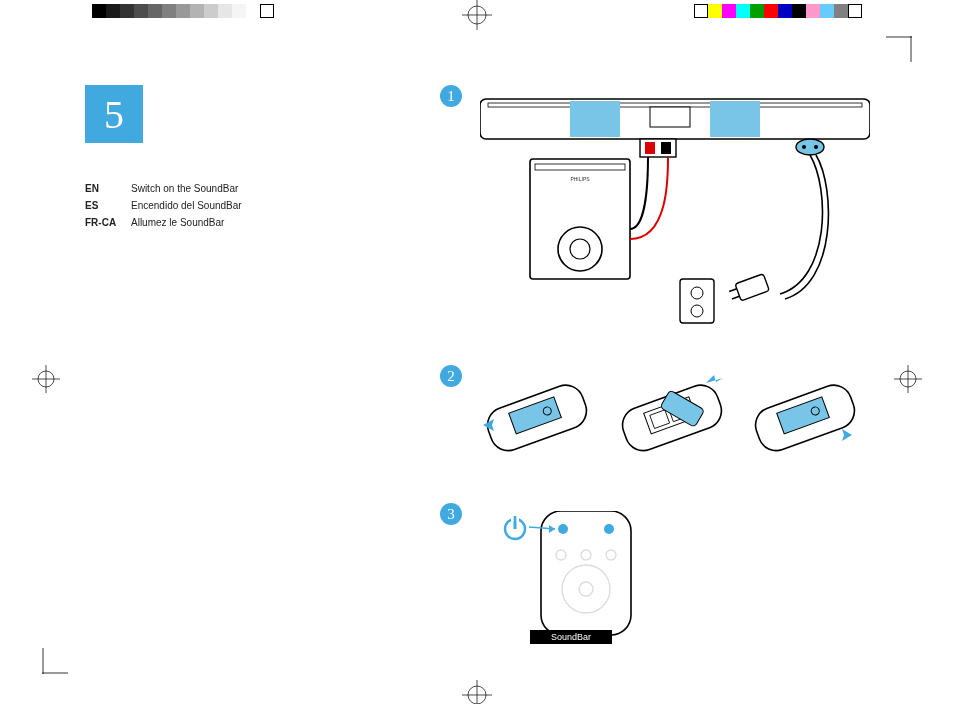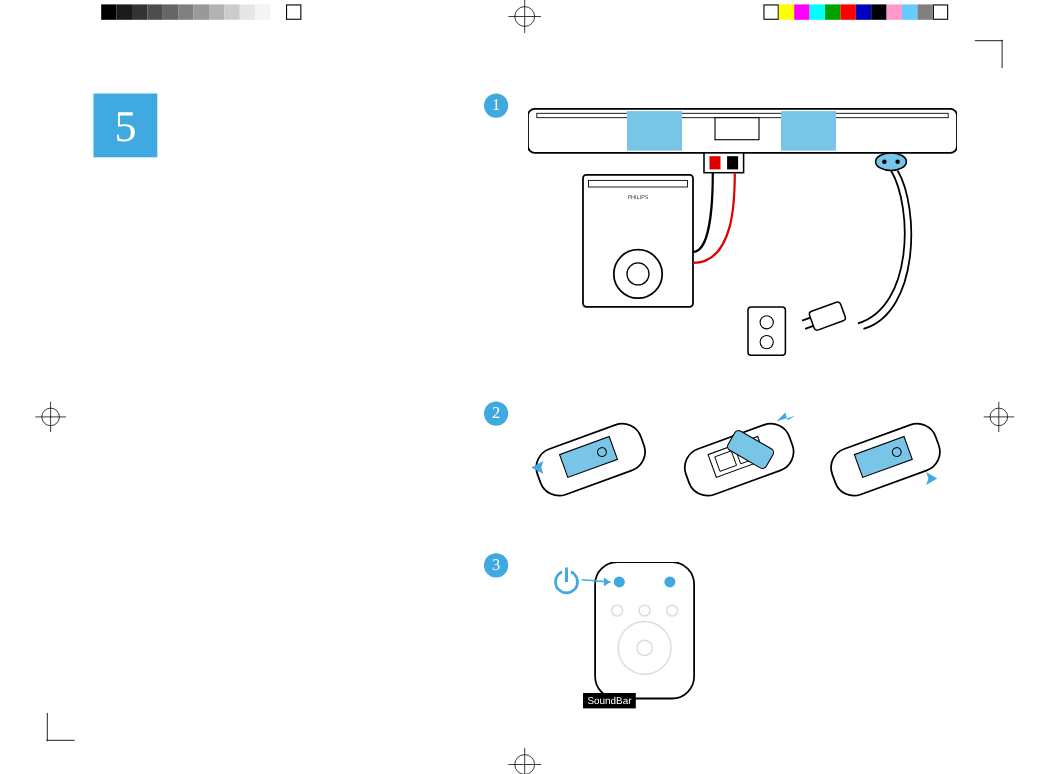--- a/index.html
+++ b/index.html
@@ -61,21 +61,21 @@
   .c3 { left:355px; top:418px; }
 
   .diagram { position:absolute; }
   .d1 { left:395px; top:4px; width:390px; height:250px; }
   .d2 { left:395px; top:290px; width:380px; height:110px; }
   .d3 { left:418px; top:426px; width:160px; height:130px; }
 
   .remote-label {
     position:absolute; left:445px; top:545px;
     background:#000; color:#fff;
-    font-size:9px; padding:2px 4px;
+    font-size:9px; padding:2px 21px;
   }
 
   svg { display:block; }
 </style>
 </head>
 <body>
 
 <div class="reg-bar left" id="rb-left">
     <div class="sw" style="background: rgb(0, 0, 0);"></div>
     <div class="sw" style="background: rgb(26, 26, 26);"></div>
@@ -147,20 +147,34 @@
       <line x1="1" y1="0" x2="1" y2="26" stroke="#000" stroke-width="0.8"></line>
     </svg>
 </div>
 
 <div class="page">
 
   <div class="step-num-box">
     <span>5</span>
   </div>
 
+  <div class="lang-block" id="lang-block">
+      <div class="lang-row">
+        <div class="lang-code">EN</div>
+        <div class="lang-text">Switch on the SoundBar</div>
+      </div>
+      <div class="lang-row">
+        <div class="lang-code">ES</div>
+        <div class="lang-text">Encendido del SoundBar</div>
+      </div>
+      <div class="lang-row">
+        <div class="lang-code">FR-CA</div>
+        <div class="lang-text">Allumez le SoundBar</div>
+      </div>
+    </div>
 
   <div class="circle-num c1">
       <span>1</span>
     </div>
   <div class="circle-num c2">
       <span>2</span>
     </div>
   <div class="circle-num c3">
       <span>3</span>
     </div>

